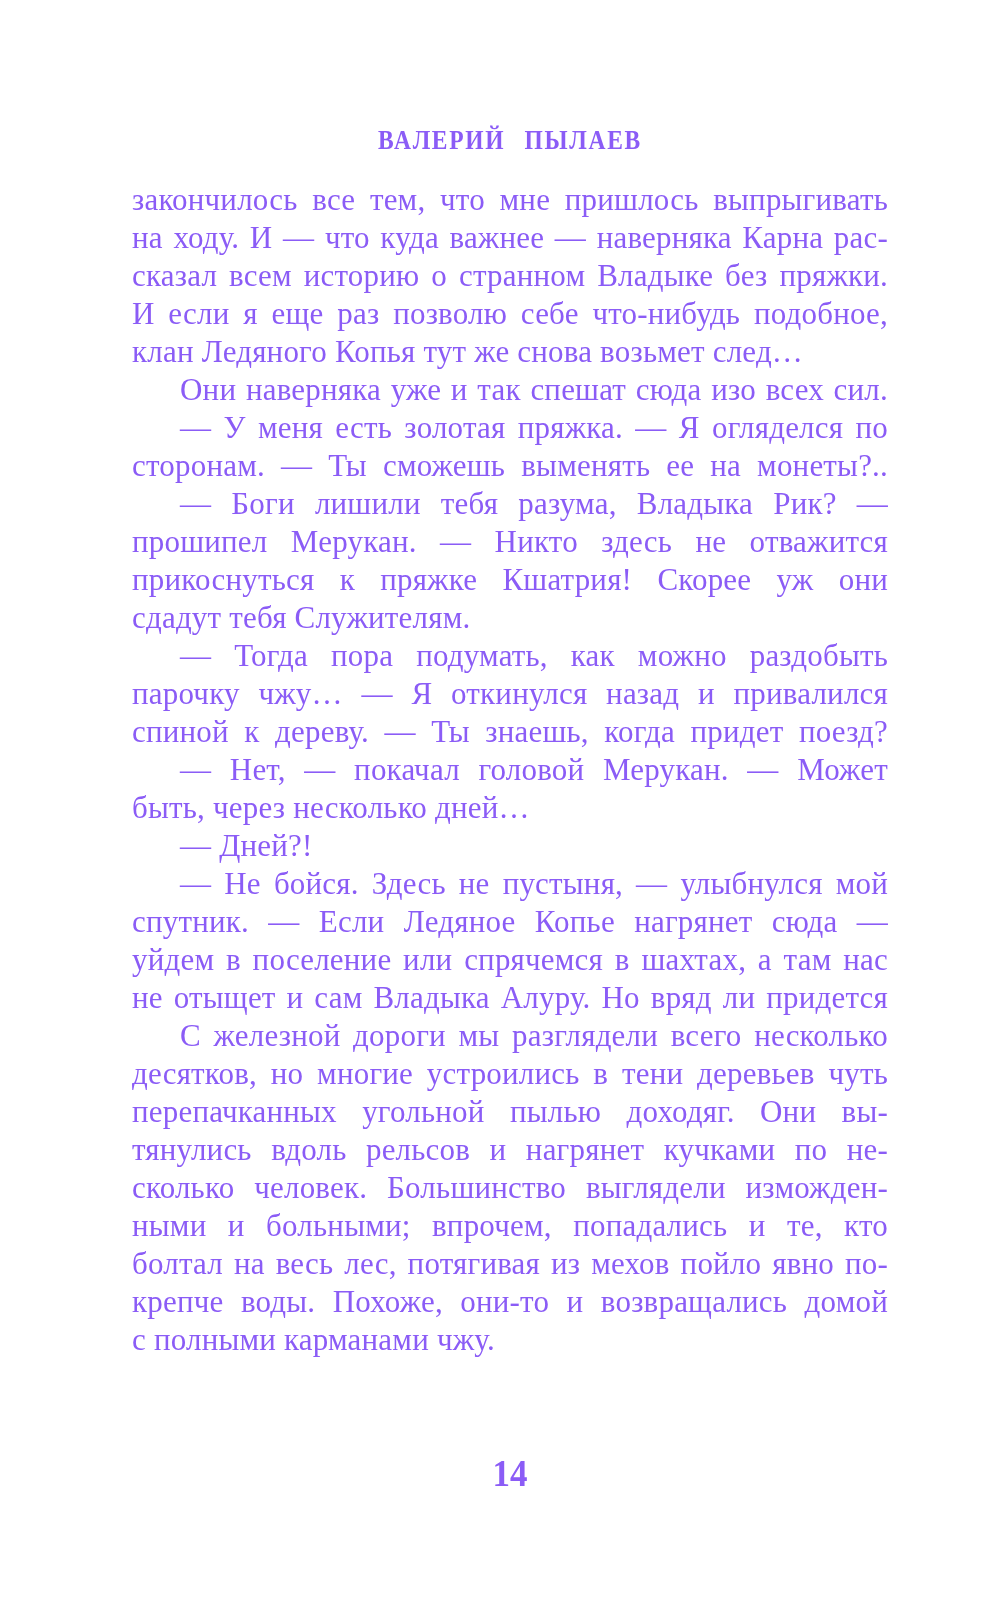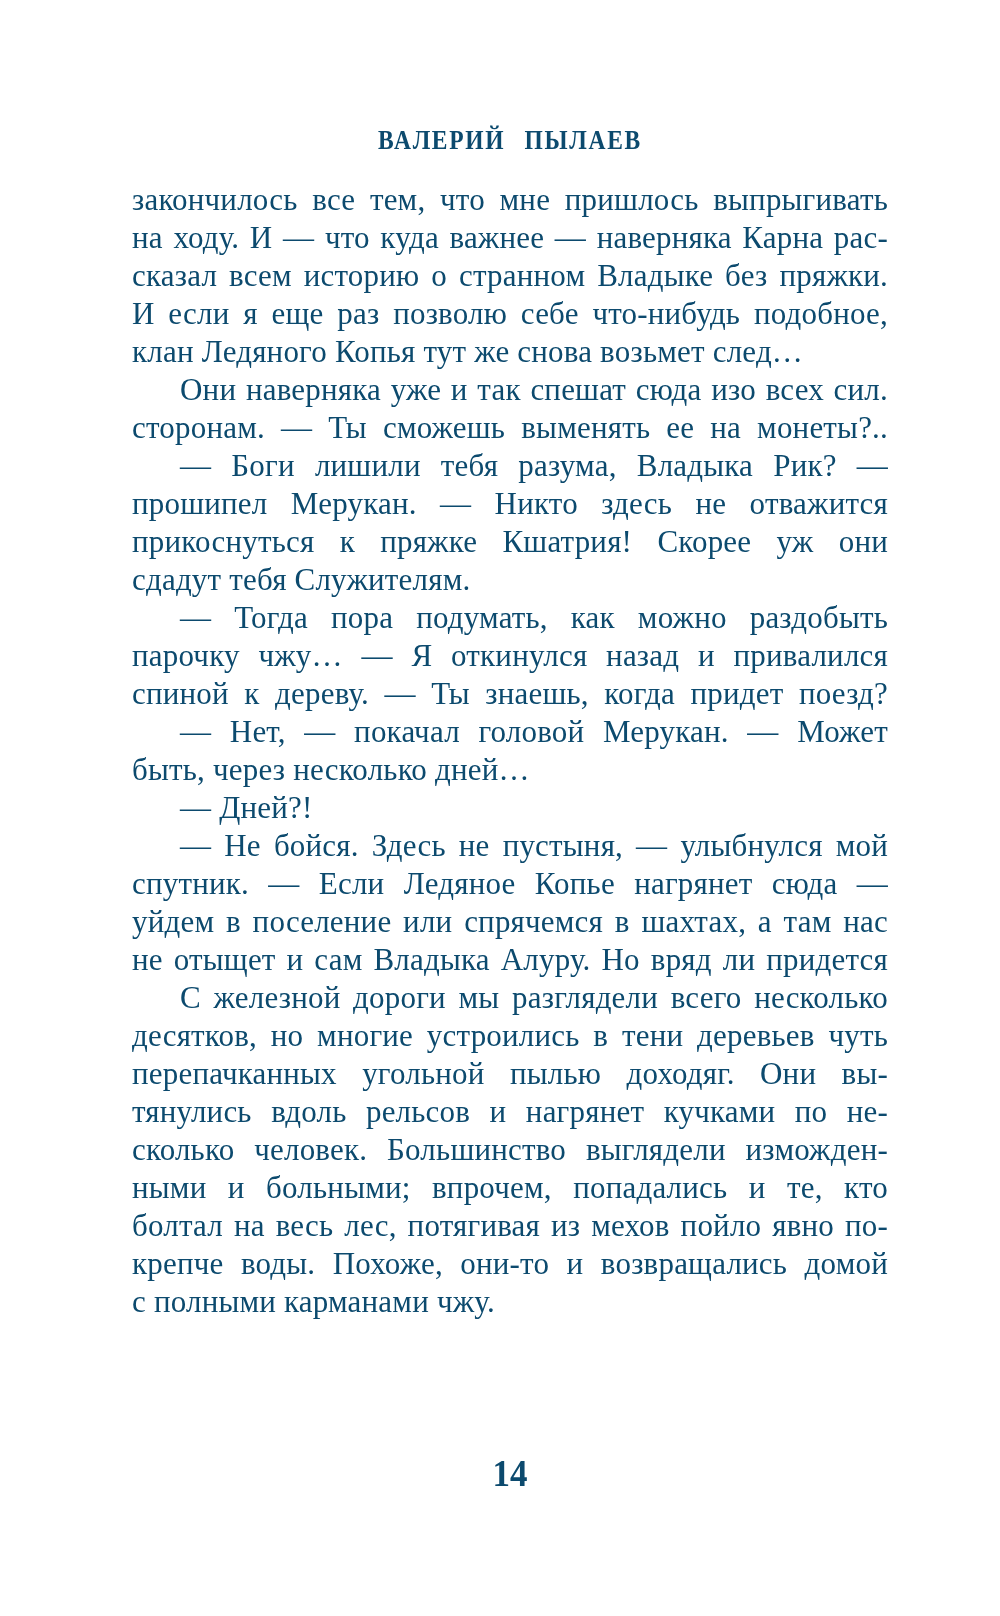--- a/index.html
+++ b/index.html
@@ -5,21 +5,21 @@
   html, body {
     margin: 0;
     padding: 0;
     background: #ffffff;
   }
   .page {
     position: relative;
     width: 1000px;
     height: 1616px;
     background: #ffffff;
-    color: #0c4a6e;
+    color: #8b5cf6;
     font-family: "Liberation Serif", "DejaVu Serif", serif;
     overflow: hidden;
   }
   .running-head {
     position: absolute;
     top: 124px;
     left: 132px;
     width: 756px;
     text-align: center;
     font-size: 28px;
@@ -72,20 +72,21 @@
 <div class="page">
   <div class="running-head">ВАЛЕРИЙ ПЫЛАЕВ</div>
 
   <div class="text-block">
       <div class="line jst">закончилось все тем, что мне пришлось выпрыгивать</div>
       <div class="line jst">на ходу. И — что куда важнее — наверняка Карна рас-</div>
       <div class="line jst">сказал всем историю о странном Владыке без пряжки.</div>
       <div class="line jst">И если я еще раз позволю себе что-нибудь подобное,</div>
       <div class="line">клан Ледяного Копья тут же снова возьмет след…</div>
       <div class="line ind jst">Они наверняка уже и так спешат сюда изо всех сил.</div>
+      <div class="line ind jst">— У меня есть золотая пряжка. — Я огляделся по</div>
       <div class="line jst">сторонам. — Ты сможешь выменять ее на монеты?..</div>
       <div class="line ind jst">— Боги лишили тебя разума, Владыка Рик? —</div>
       <div class="line jst">прошипел Мерукан. — Никто здесь не отважится</div>
       <div class="line jst">прикоснуться к пряжке Кшатрия! Скорее уж они</div>
       <div class="line">сдадут тебя Служителям.</div>
       <div class="line ind jst">— Тогда пора подумать, как можно раздобыть</div>
       <div class="line jst">парочку чжу… — Я откинулся назад и привалился</div>
       <div class="line jst">спиной к дереву. — Ты знаешь, когда придет поезд?</div>
       <div class="line ind jst">— Нет, — покачал головой Мерукан. — Может</div>
       <div class="line">быть, через несколько дней…</div>

